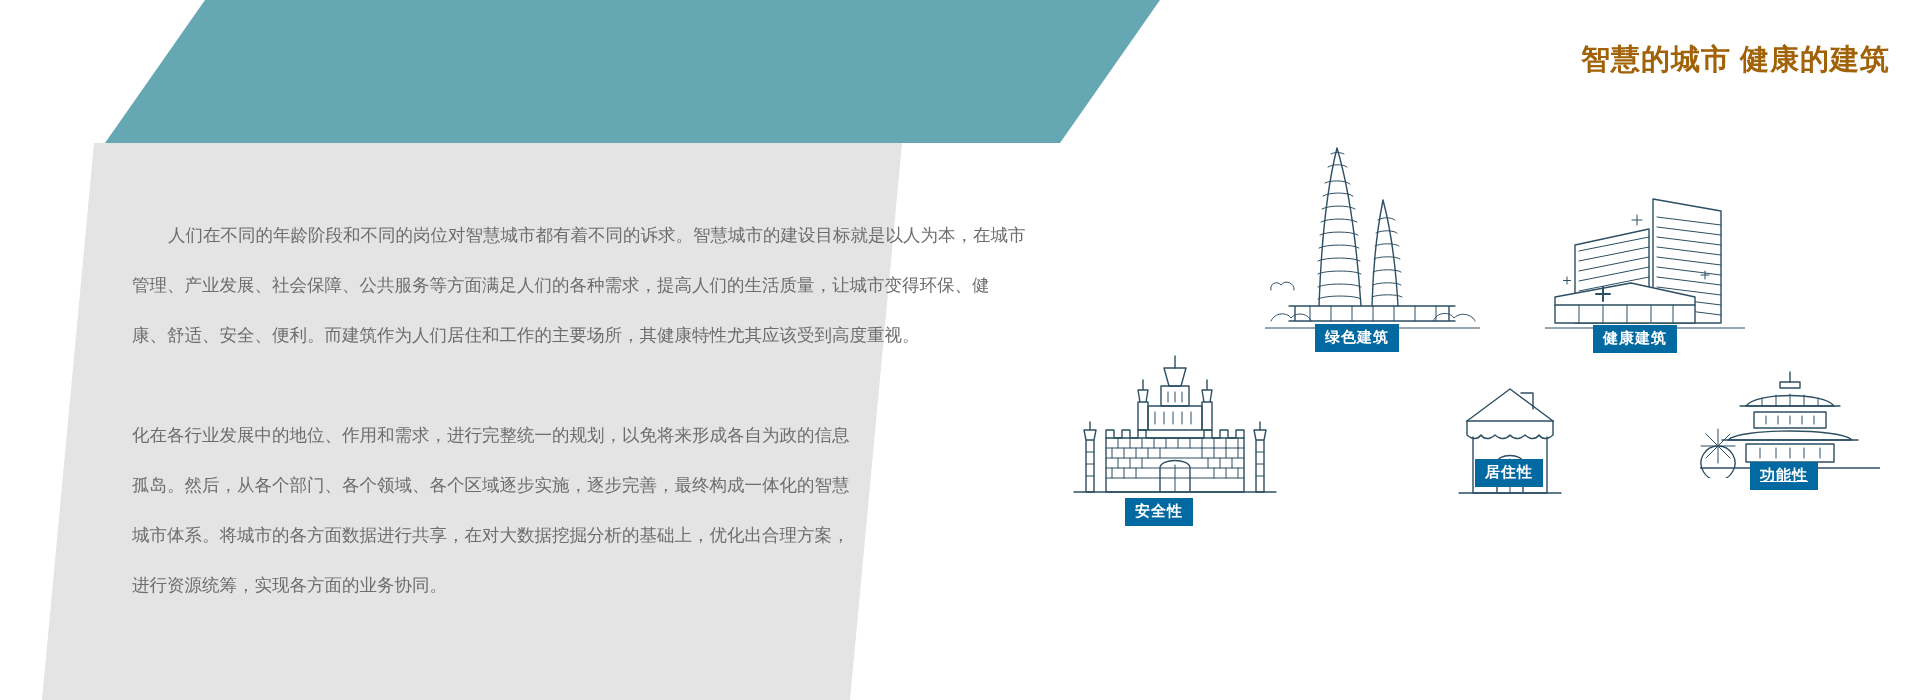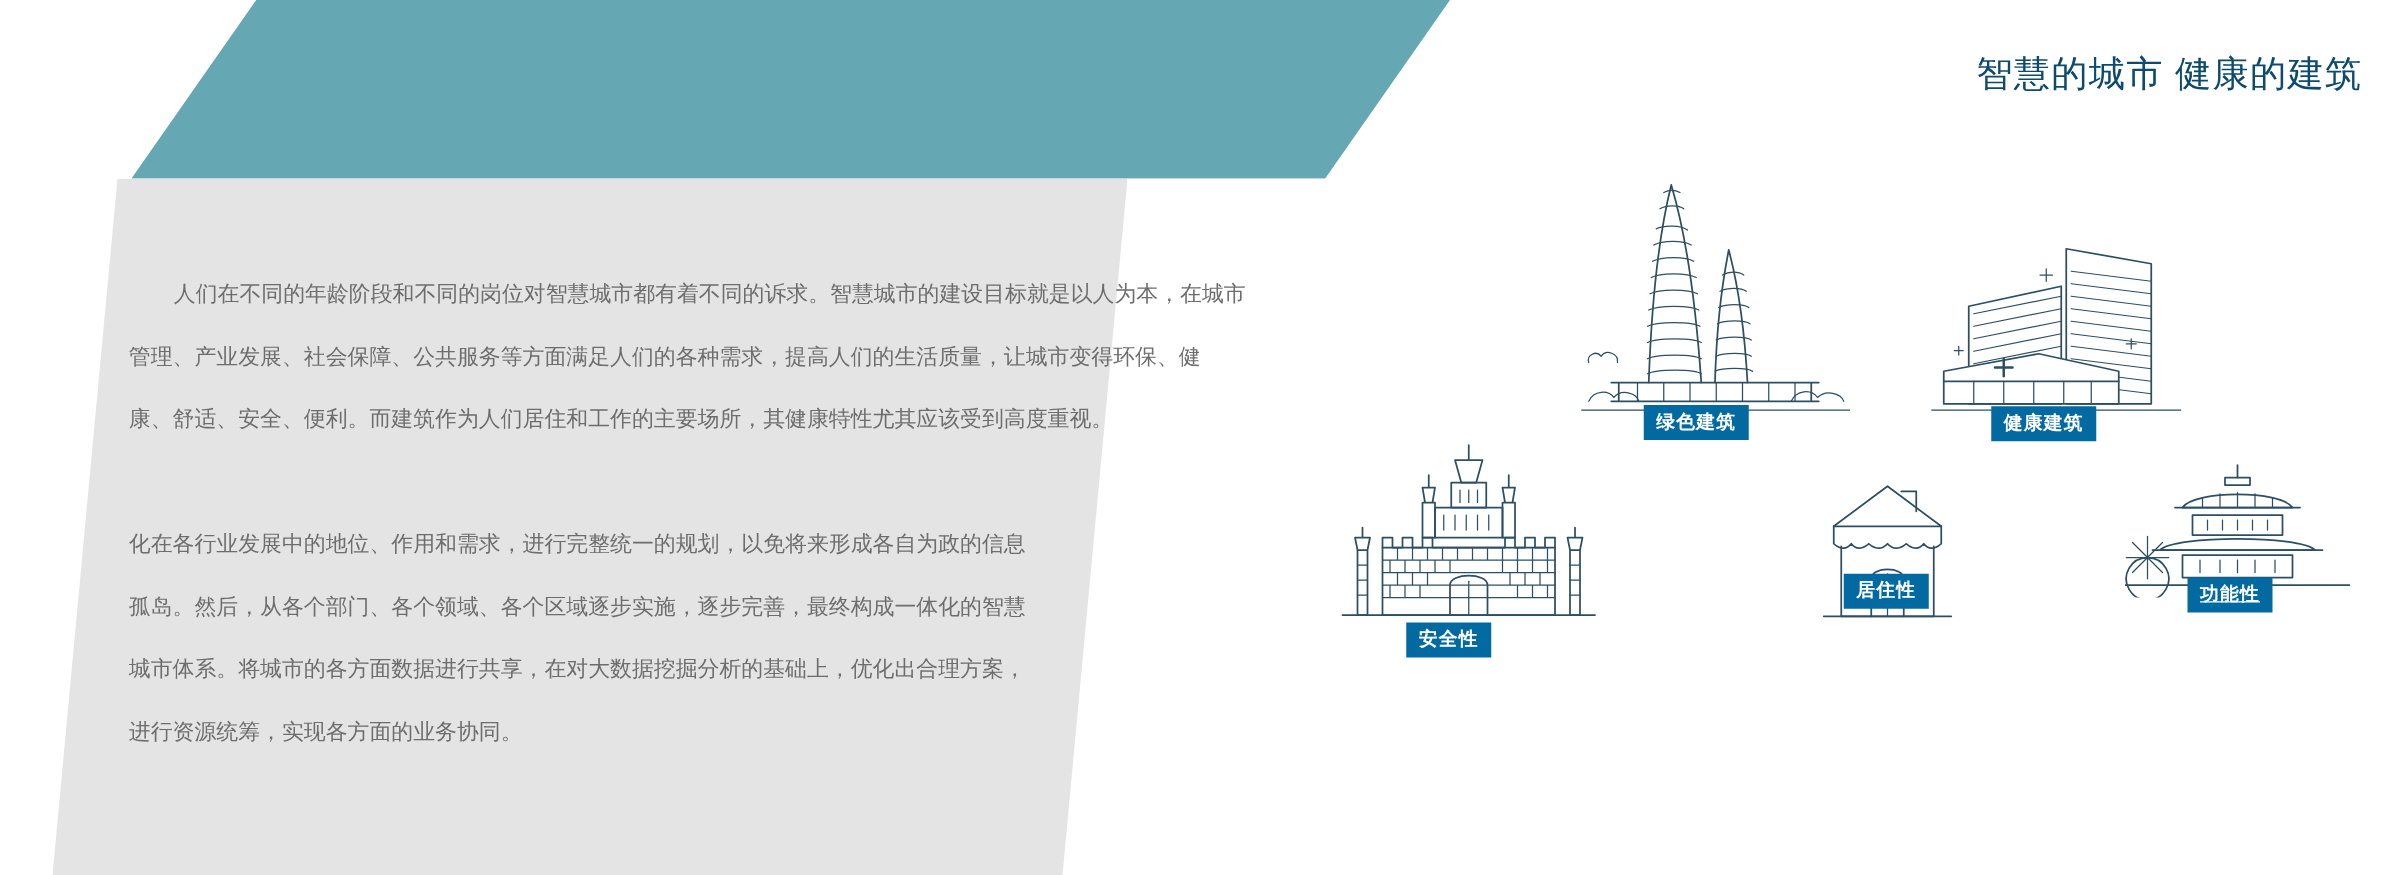--- a/index.html
+++ b/index.html
@@ -21,41 +21,41 @@
   .title-text{
     position:absolute;left:215px;top:36px;
     color:#ffffff;
     font-size:43px;
     font-weight:bold;
     letter-spacing:2px;
     white-space:nowrap;
   }
   .brand-line{
     position:absolute;right:30px;top:40px;
-    color:#0c4a6e;
+    color:#a16207;
     font-size:29px;
-    font-weight:normal;
+    font-weight:bold;
     letter-spacing:1px;
     white-space:nowrap;
   }
 
   
   .text-panel{
     position:absolute;left:42px;top:143px;width:860px;height:557px;
     background:#e4e4e4;
     clip-path:polygon(52px 0, 860px 0, 808px 557px, 0px 557px);
   }
   .para{
     position:absolute;
     color:#6d6d6d;
     font-size:17.5px;
     line-height:50px;
     white-space:nowrap;
   }
-  .para span{display:block;}
+  .para span{display:block;margin-left:29px;}
   #para1{left:103px;top:210px;}
   #para2{left:103px;top:410px;}
   .indent{padding-left:36px;}
 
   
   .illus{position:absolute;}
   .badge{
     position:absolute;
     background:#0369a1;
     color:#ffffff;

